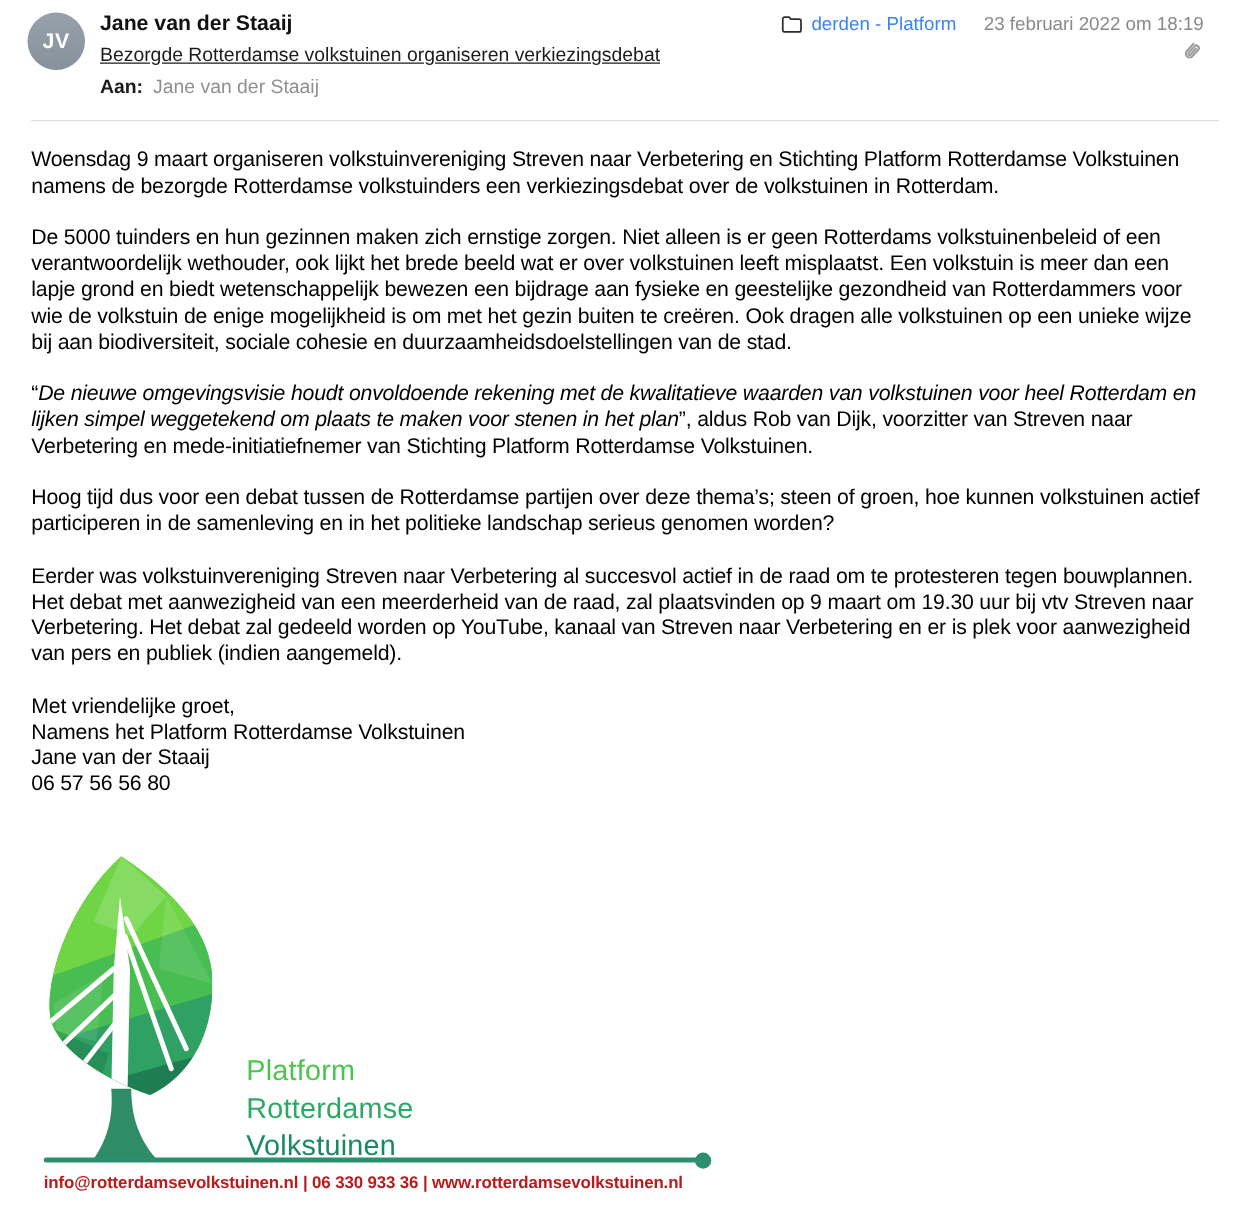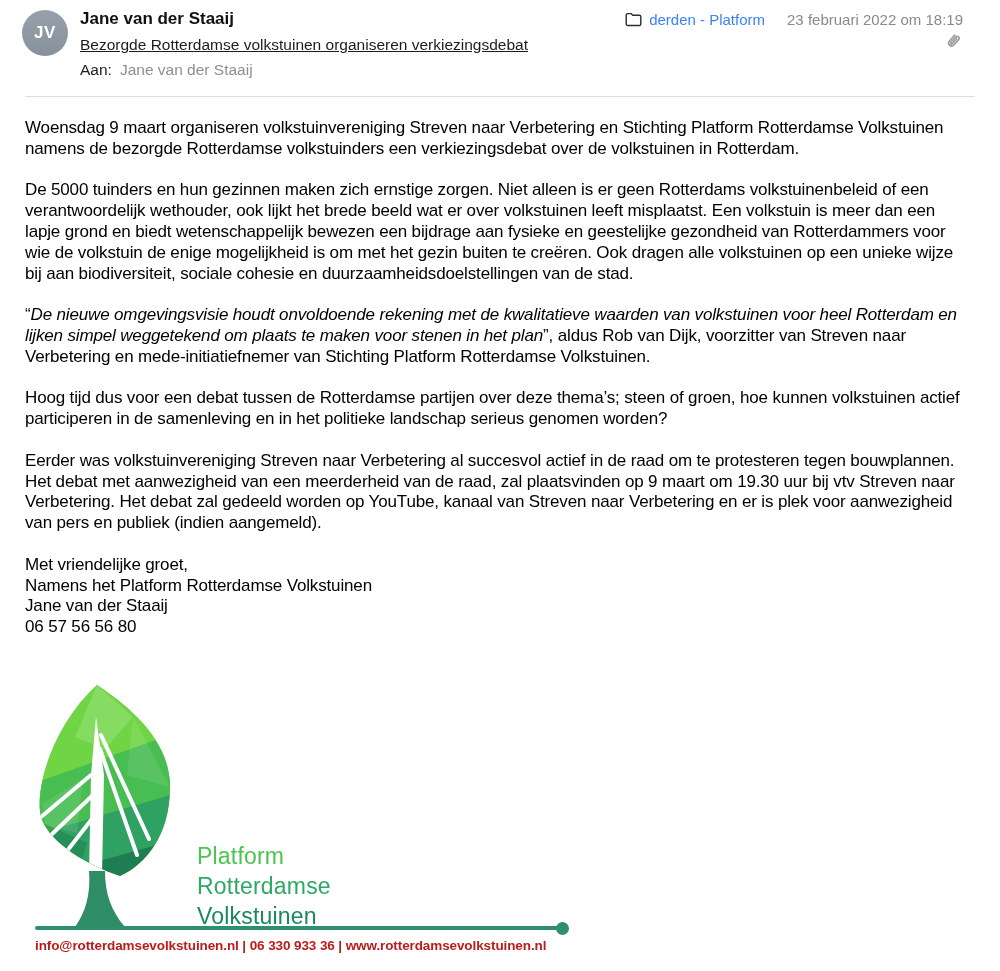--- a/index.html
+++ b/index.html
@@ -13,21 +13,21 @@
   .header { position:absolute; top:0; left:0; width:1000px; height:90px; }
   .avatar {
     position:absolute; left:22px; top:10px; width:46px; height:46px; border-radius:50%;
     background:linear-gradient(180deg,#97a1ac 0%, #86919c 100%);
     display:flex; align-items:center; justify-content:center;
   }
   .avatar span { color:#fff; font-size:17px; font-weight:bold; letter-spacing:.5px; }
   .sender { position:absolute; left:80px; top:9px; font-size:17px; font-weight:bold; color:#111; }
   .subject { position:absolute; left:80px; top:36px; font-size:15.5px; color:#1c1c1e;text-decoration:underline; }
   .to-row { position:absolute; left:80px; top:61px; font-size:15.5px; }
-  .to-label { color:#1c1c1e; font-weight:400; margin-right:8px;margin-top:32px; }
+  .to-label { color:#1c1c1e; font-weight:700; margin-right:8px;margin-top:32px; }
   .to-value { color:#8e8e93; }
   .meta { position:absolute; top:11px; right:37px; display:flex; align-items:center; gap:22px; }
   .mailbox { display:flex; align-items:center; gap:7px; font-size:15px; color:#3b82f6; }
   .mailbox svg { display:block; }
   .date { font-size:15px; color:#8a8a8e; }
   .clip { position:absolute; top:32px; right:38px; }
   .divider { position:absolute; top:96px; left:25px; width:950px; height:1px; background:#dddde0; }
 
   
   .mail-body { position:absolute; top:118px; left:25px; width:945px; font-size:17px; line-height:20.8px; letter-spacing:-0.15px; color:#000; }

